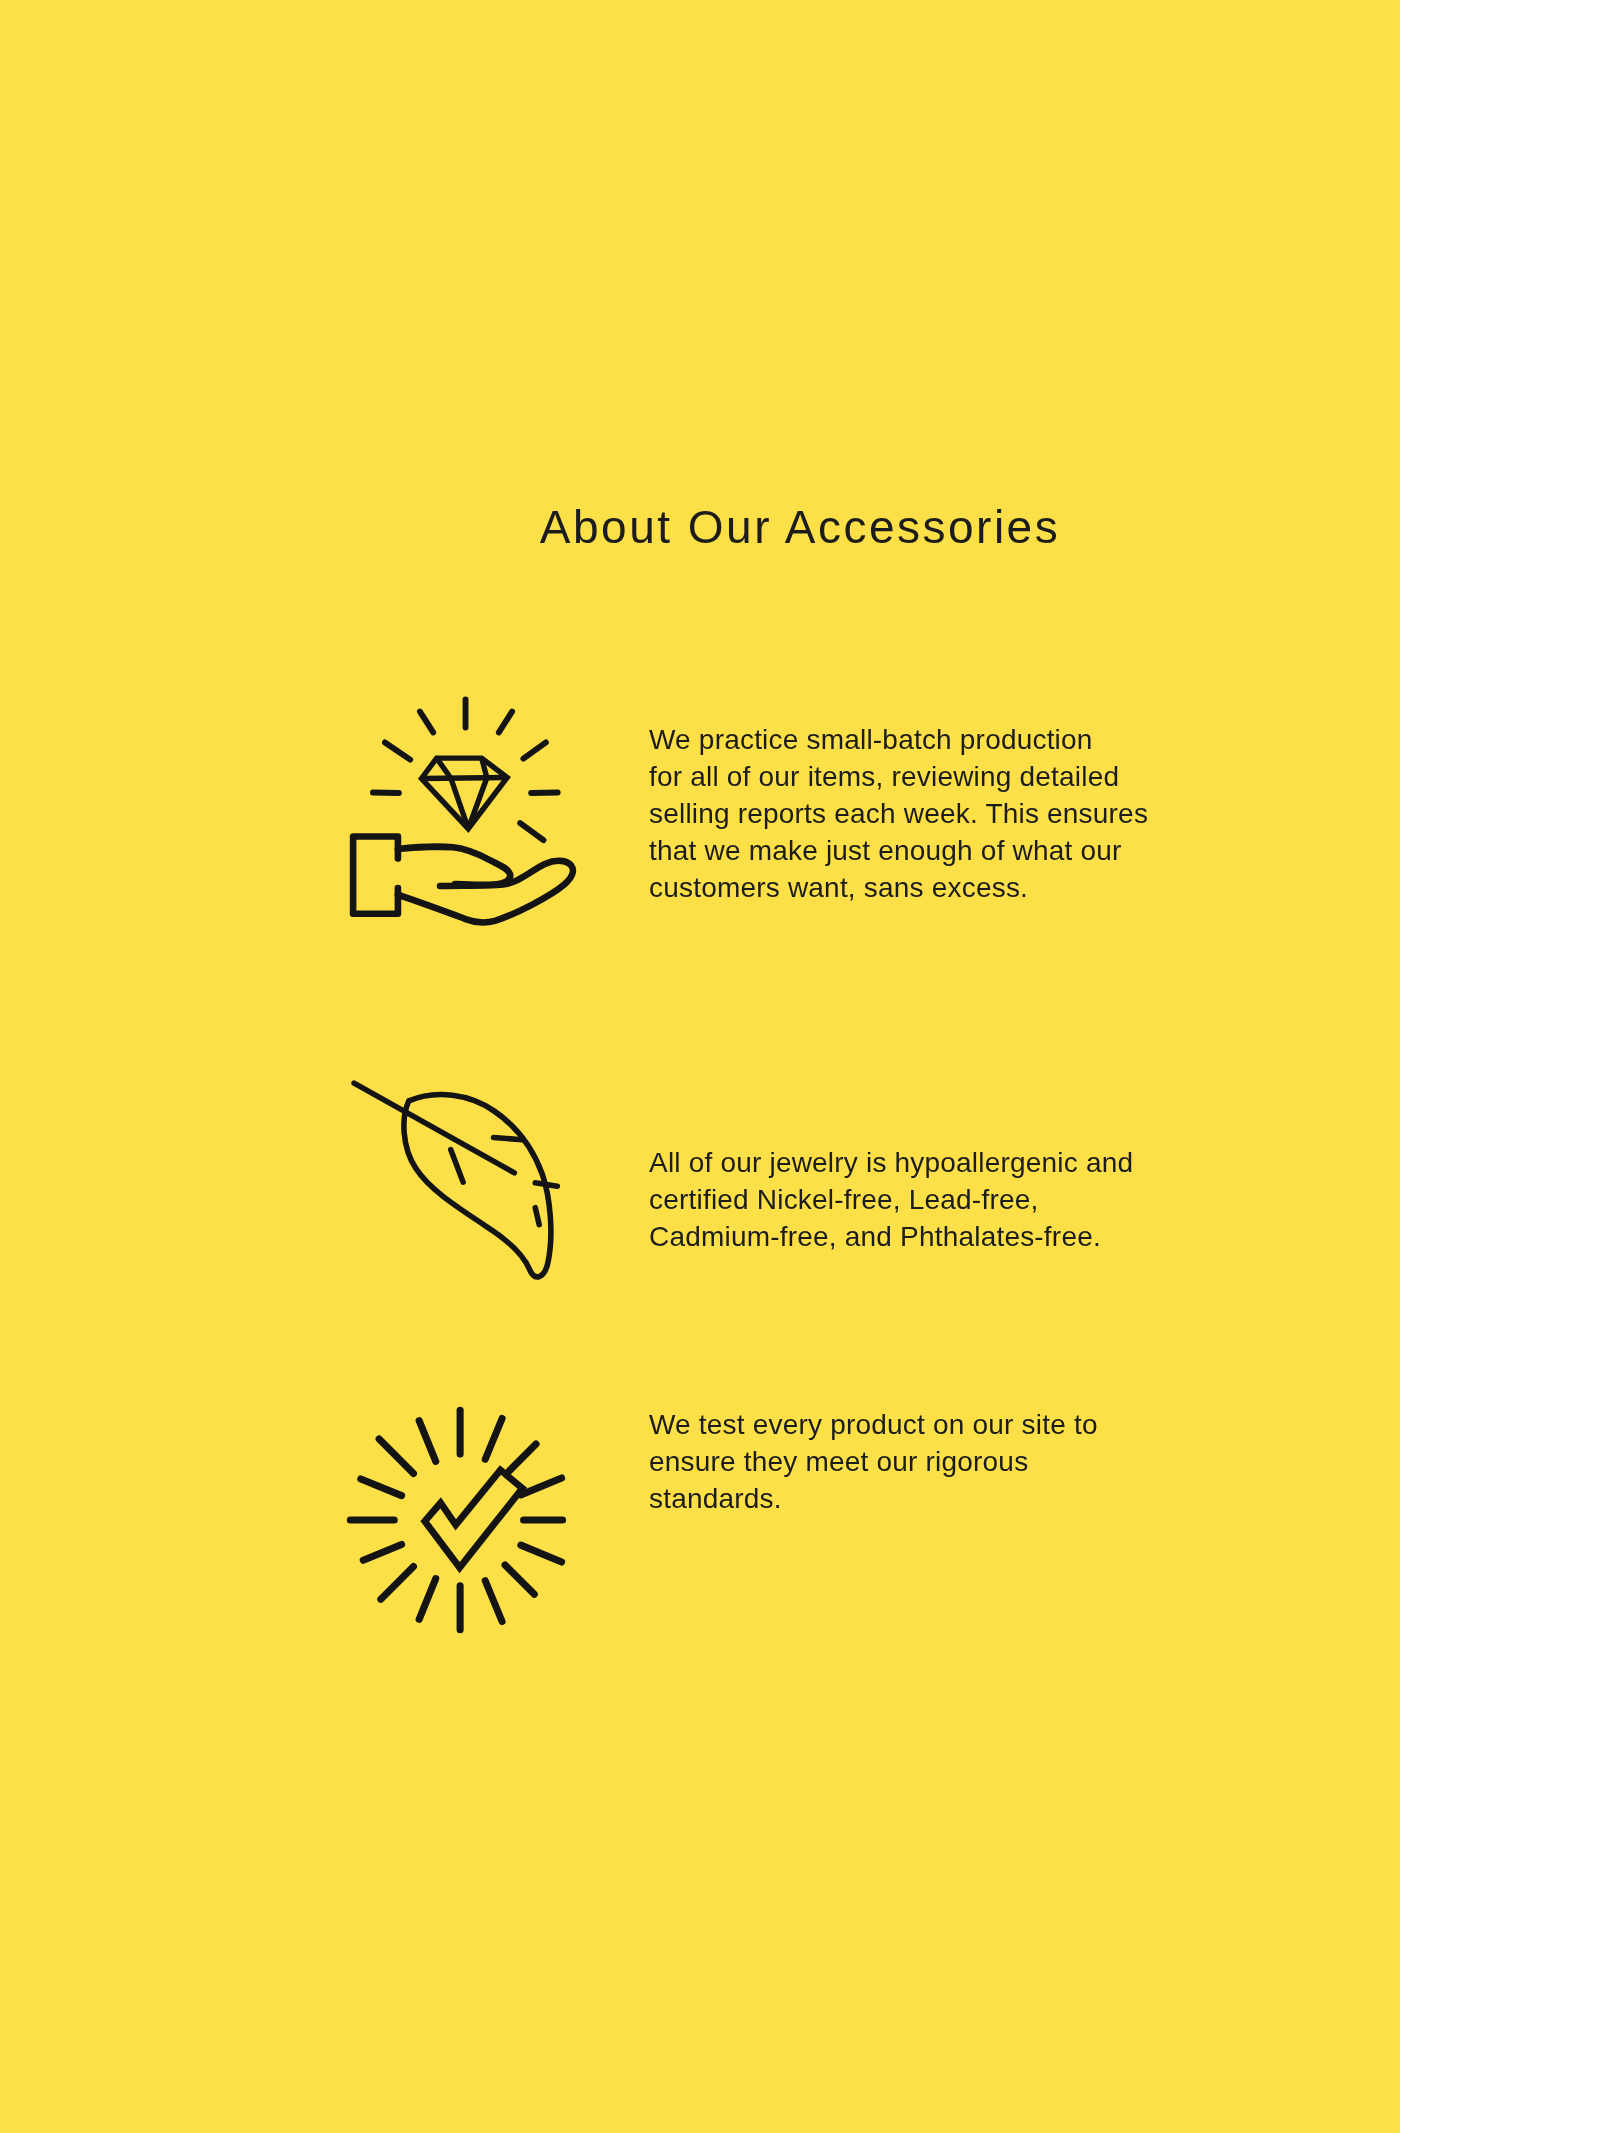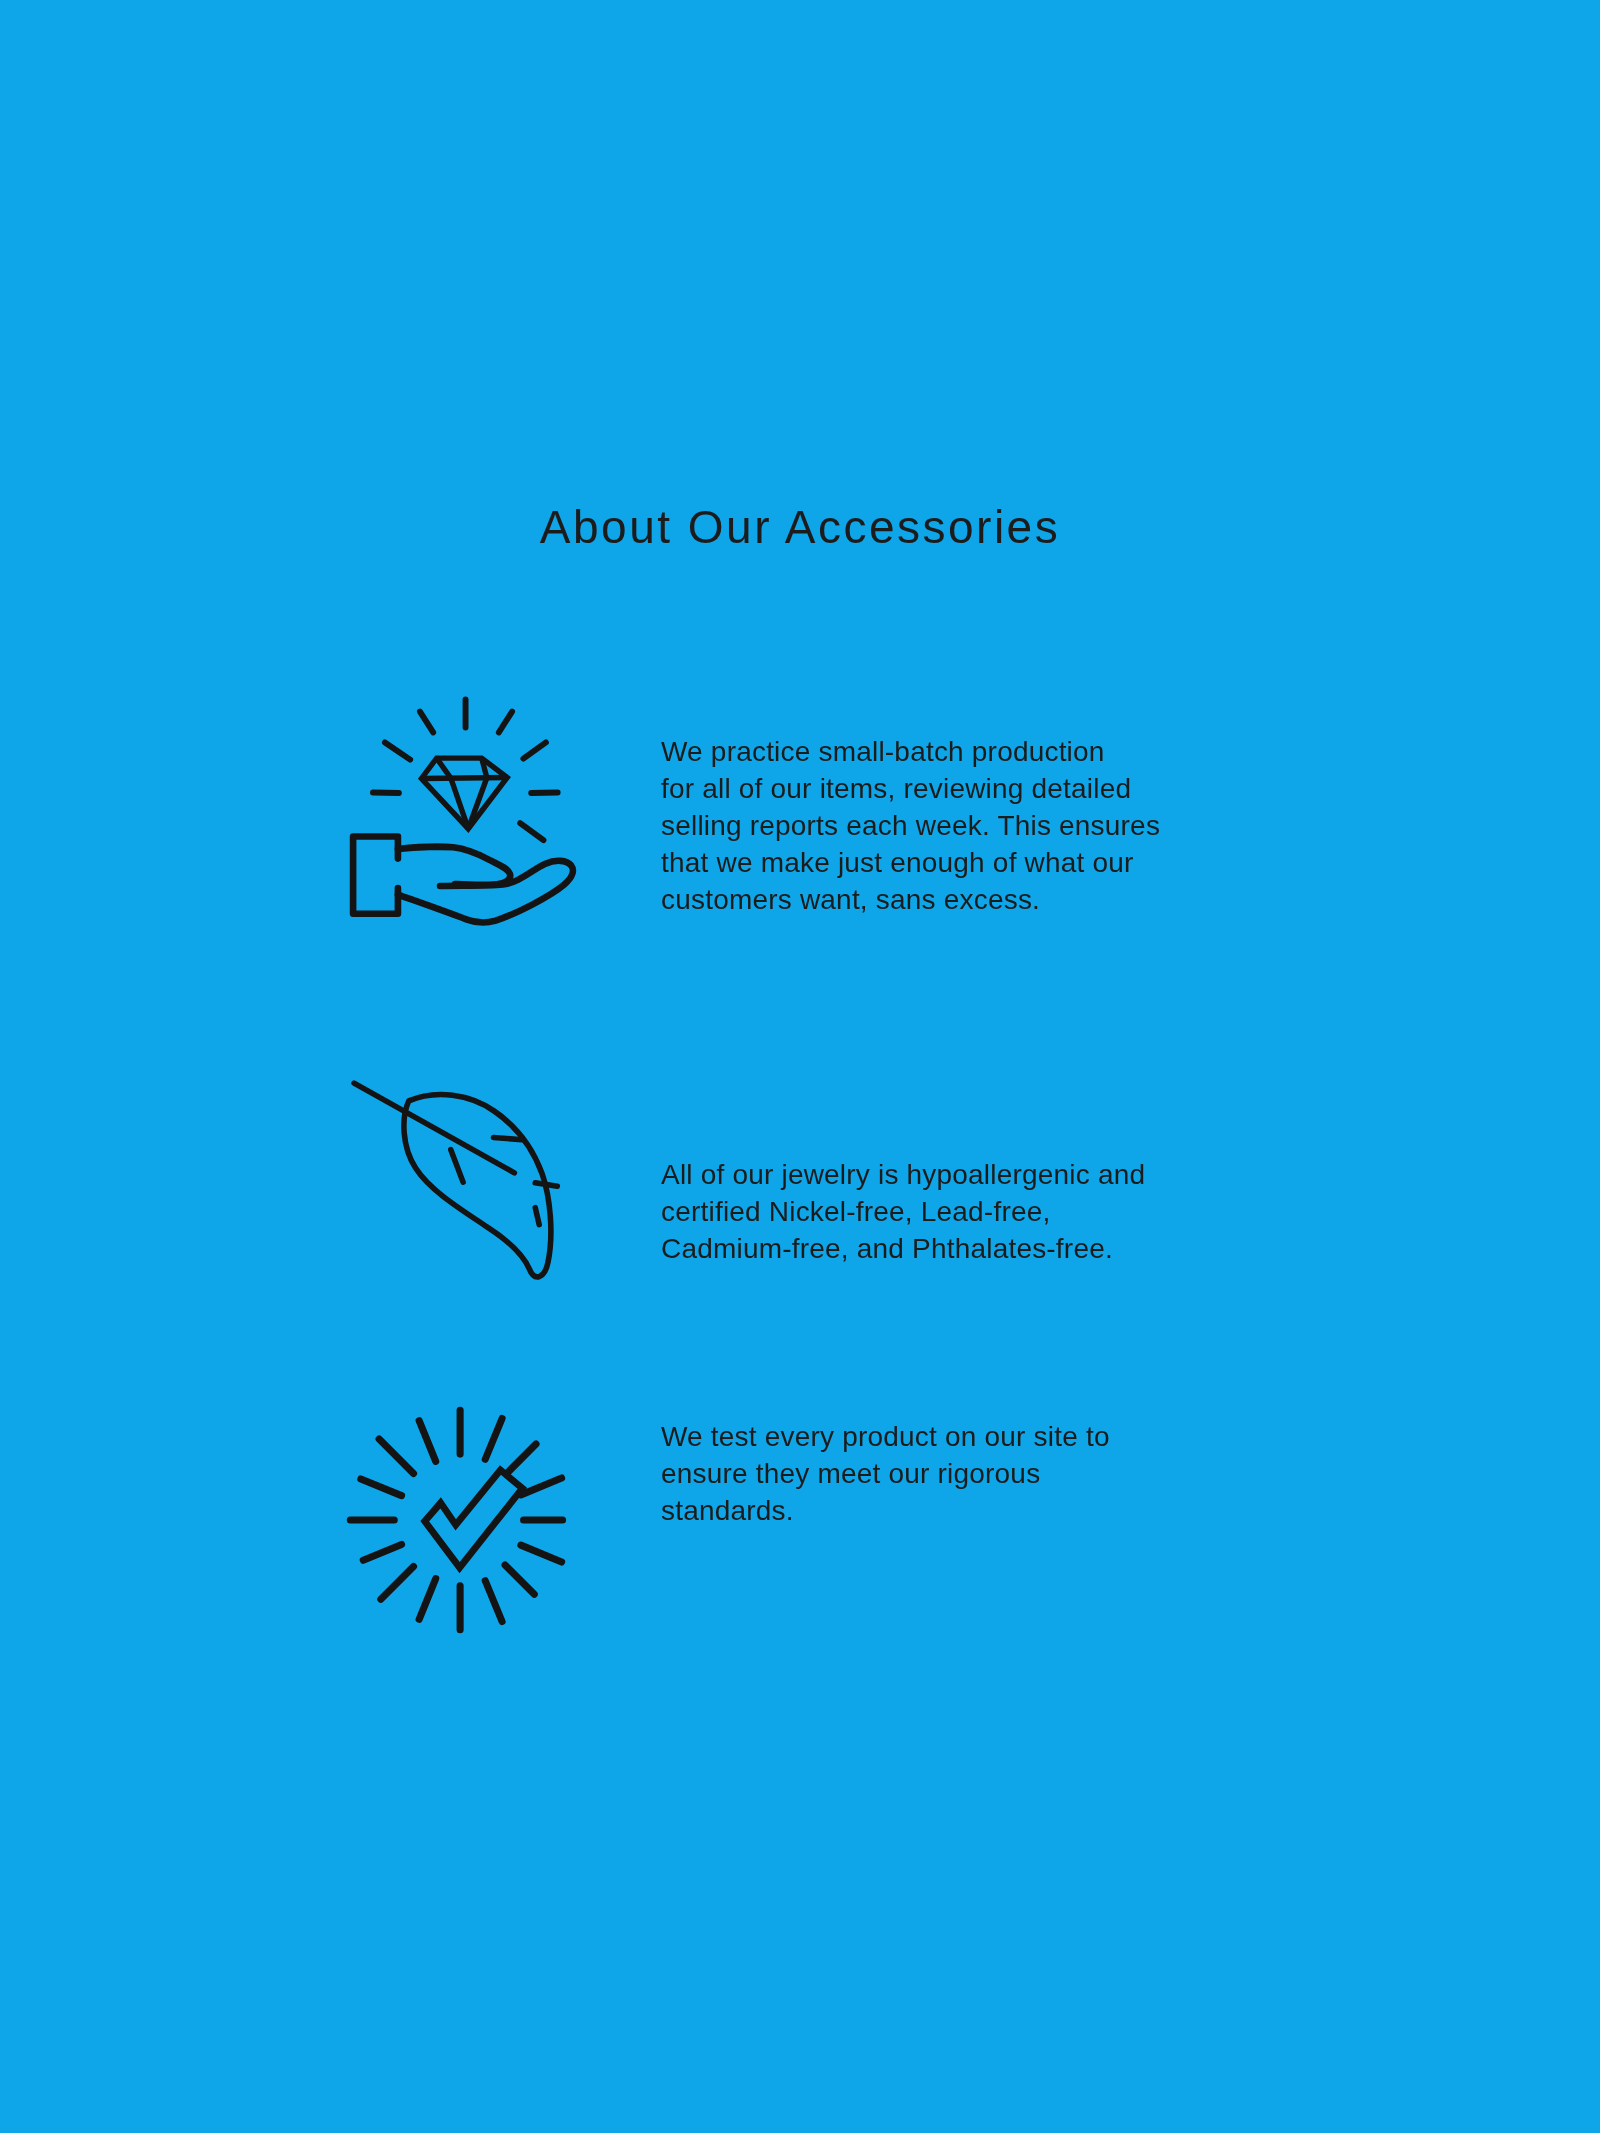--- a/index.html
+++ b/index.html
@@ -1,20 +1,20 @@
 <!DOCTYPE html>
 <html><head>
 <meta charset="utf-8">
 <style>
   html, body { margin: 0; padding: 0; }
   .page {
     position: relative;
-    width: 1600px;
+    width: 1400px;
     height: 2133px;
-    background: #0ea5e9;
+    background: #fde047;
     font-family: "Liberation Sans", sans-serif;
     color: #1c1c1c;
     overflow: hidden;
   }
   .section-title {
     position: absolute;
     top: 500px;
     left: 0;
     width: 1600px;
     margin: 0;
@@ -22,21 +22,21 @@
     font-size: 46px;
     font-weight: 400;
     letter-spacing: 2.5px;
     line-height: 55px;
     color: #1c1c1c;
   }
   .feature { display: contents; }
   .feature-icon { position: absolute; }
   .feature-text {
     position: absolute;
-    margin: 16px;
+    margin: 4px;
     width: 640px;
     font-size: 28px;
     line-height: 37px;
     letter-spacing: 0.2px;
     font-weight: 400;
     white-space: pre-line;
     color: #1c1c1c;
   }
   #icon1 { left: 345px; top: 692px;  width: 245px; height: 245px; }
   #icon2 { left: 333px; top: 1058px; width: 256px; height: 232px; }

